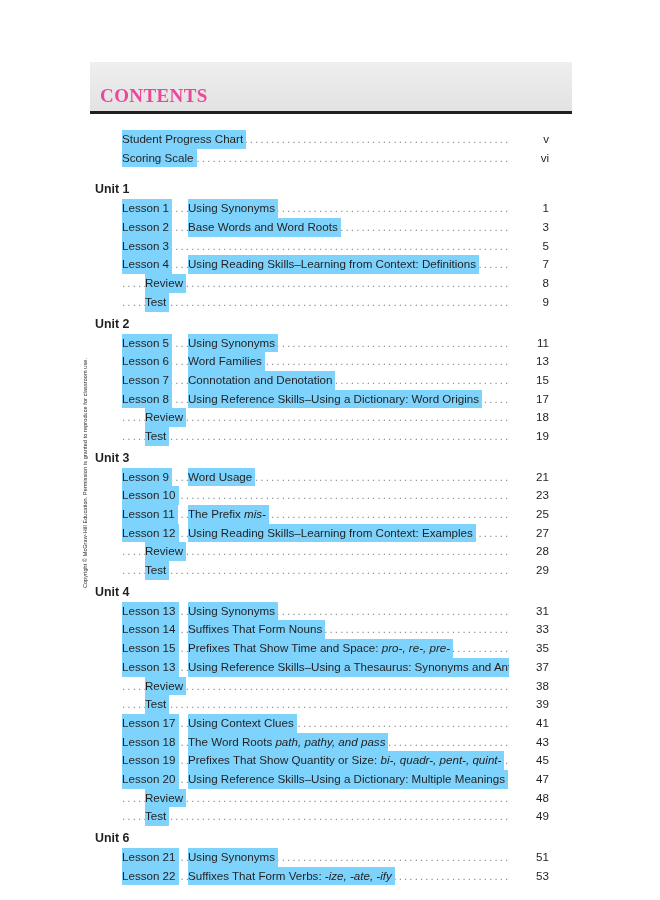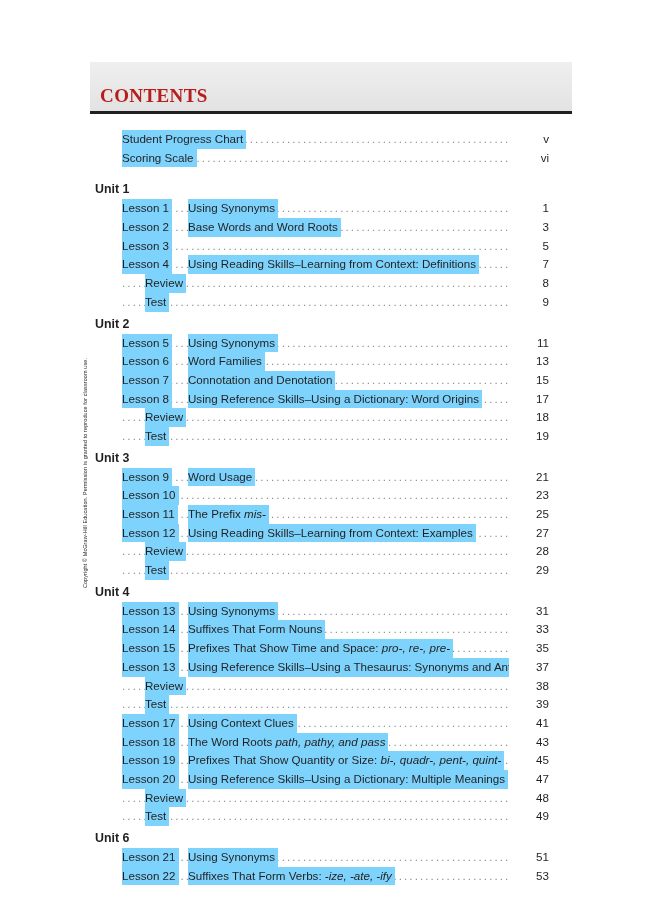--- a/index.html
+++ b/index.html
@@ -40,21 +40,21 @@
   }
   .page-title {
     position: absolute;
     left: 100px;
     top: 78px;
     font-family: "Liberation Serif", serif;
     font-weight: bold;
     font-size: 27px;
     line-height: 30px;
     letter-spacing: 0.4px;
-    color: #b91c1c;
+    color: #ec4899;
     font-variant: small-caps;
     text-transform: lowercase;
   }
   .page-title::first-letter {
     font-size: 27px;
   }
 
   
   .copyright {
     position: absolute;

